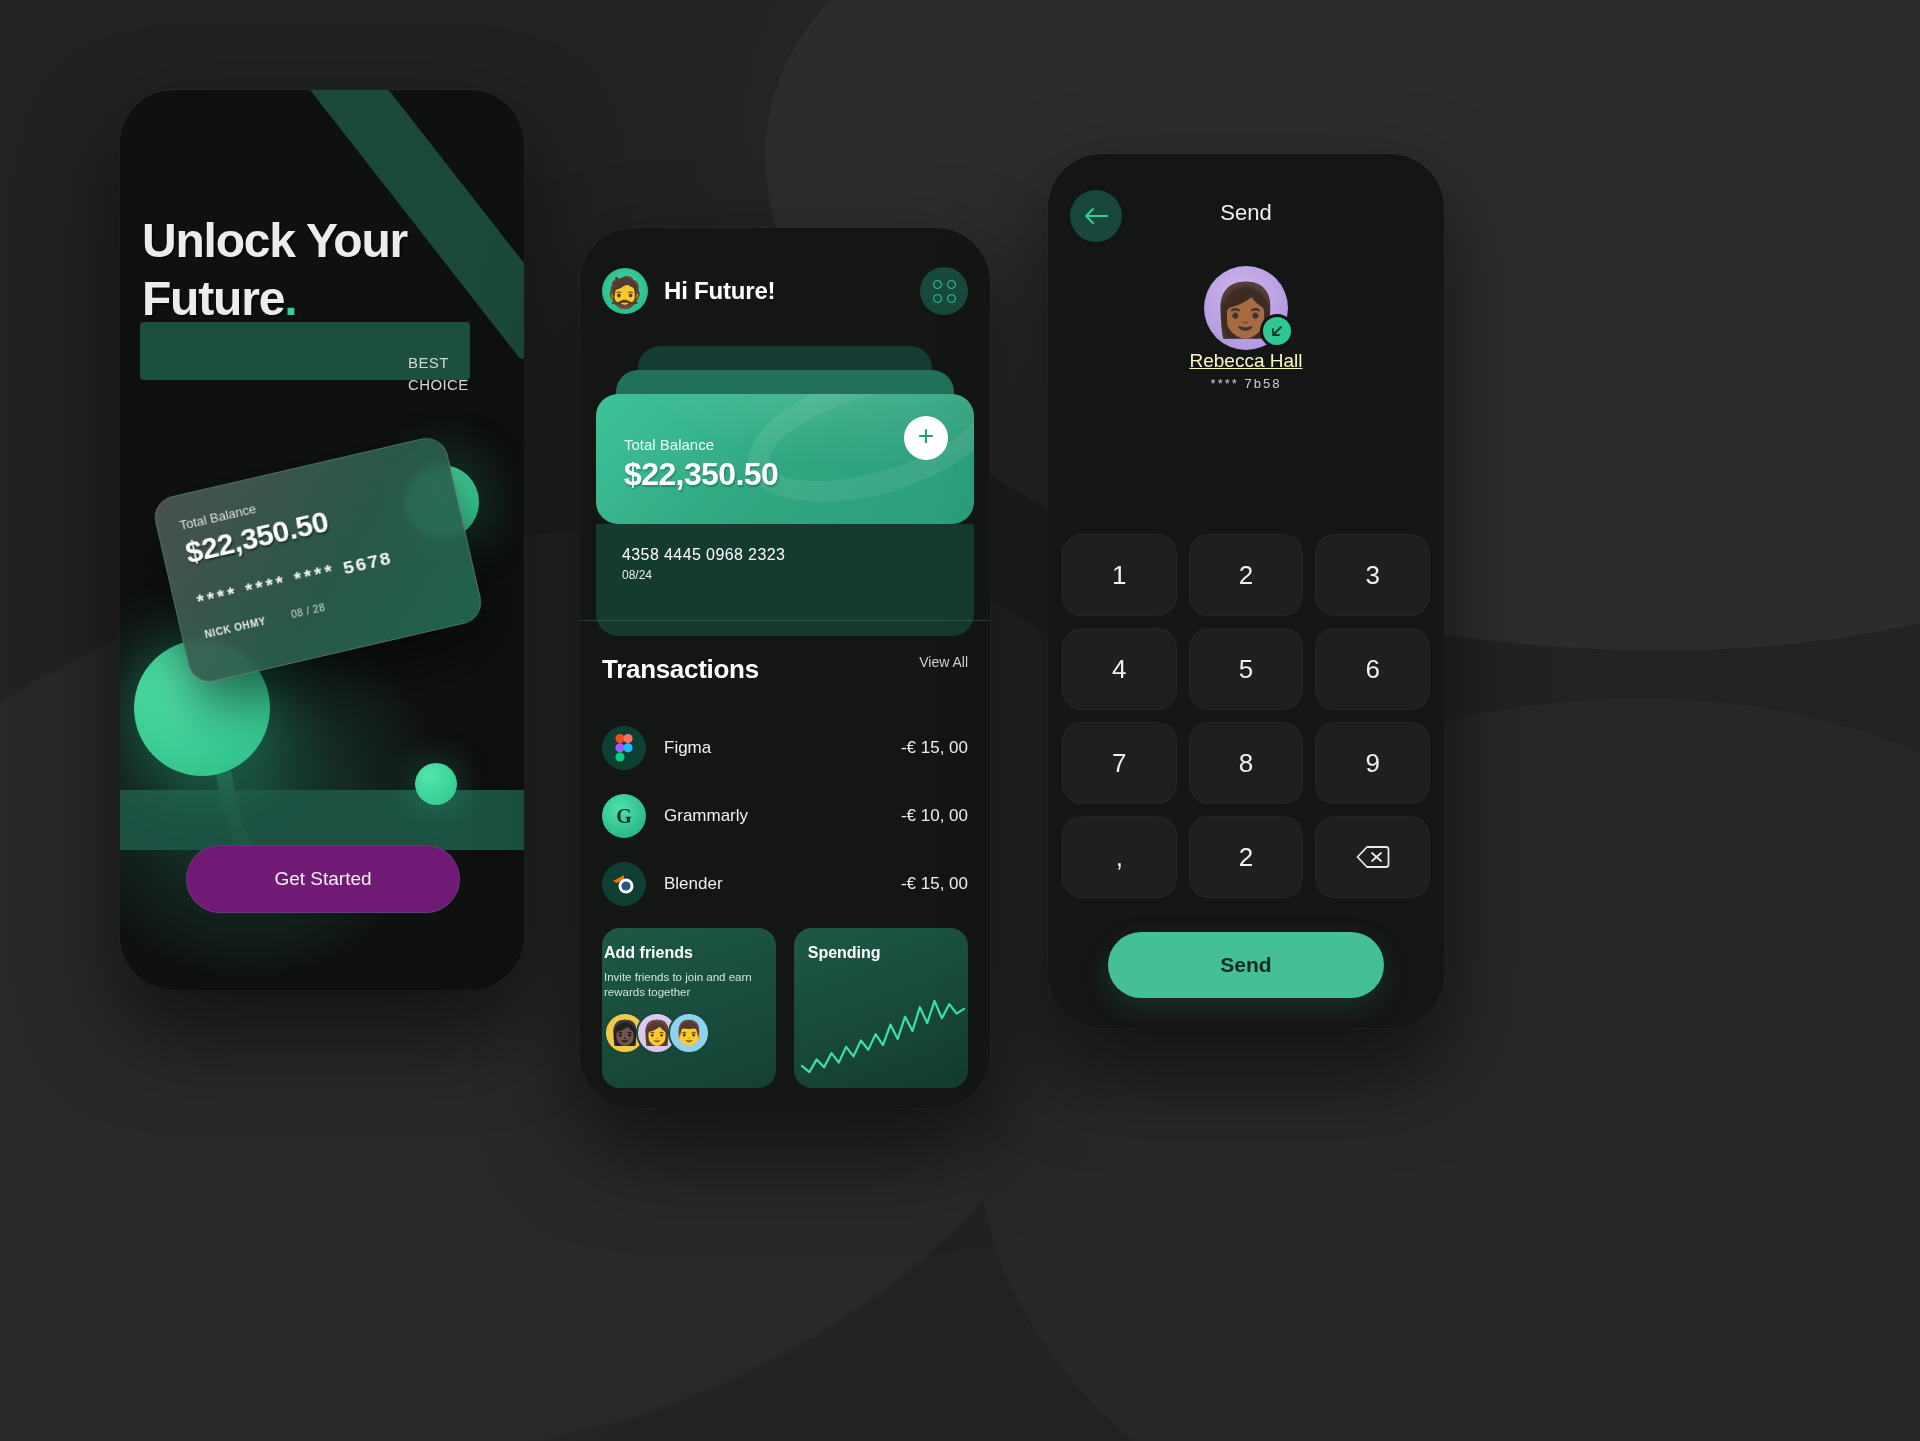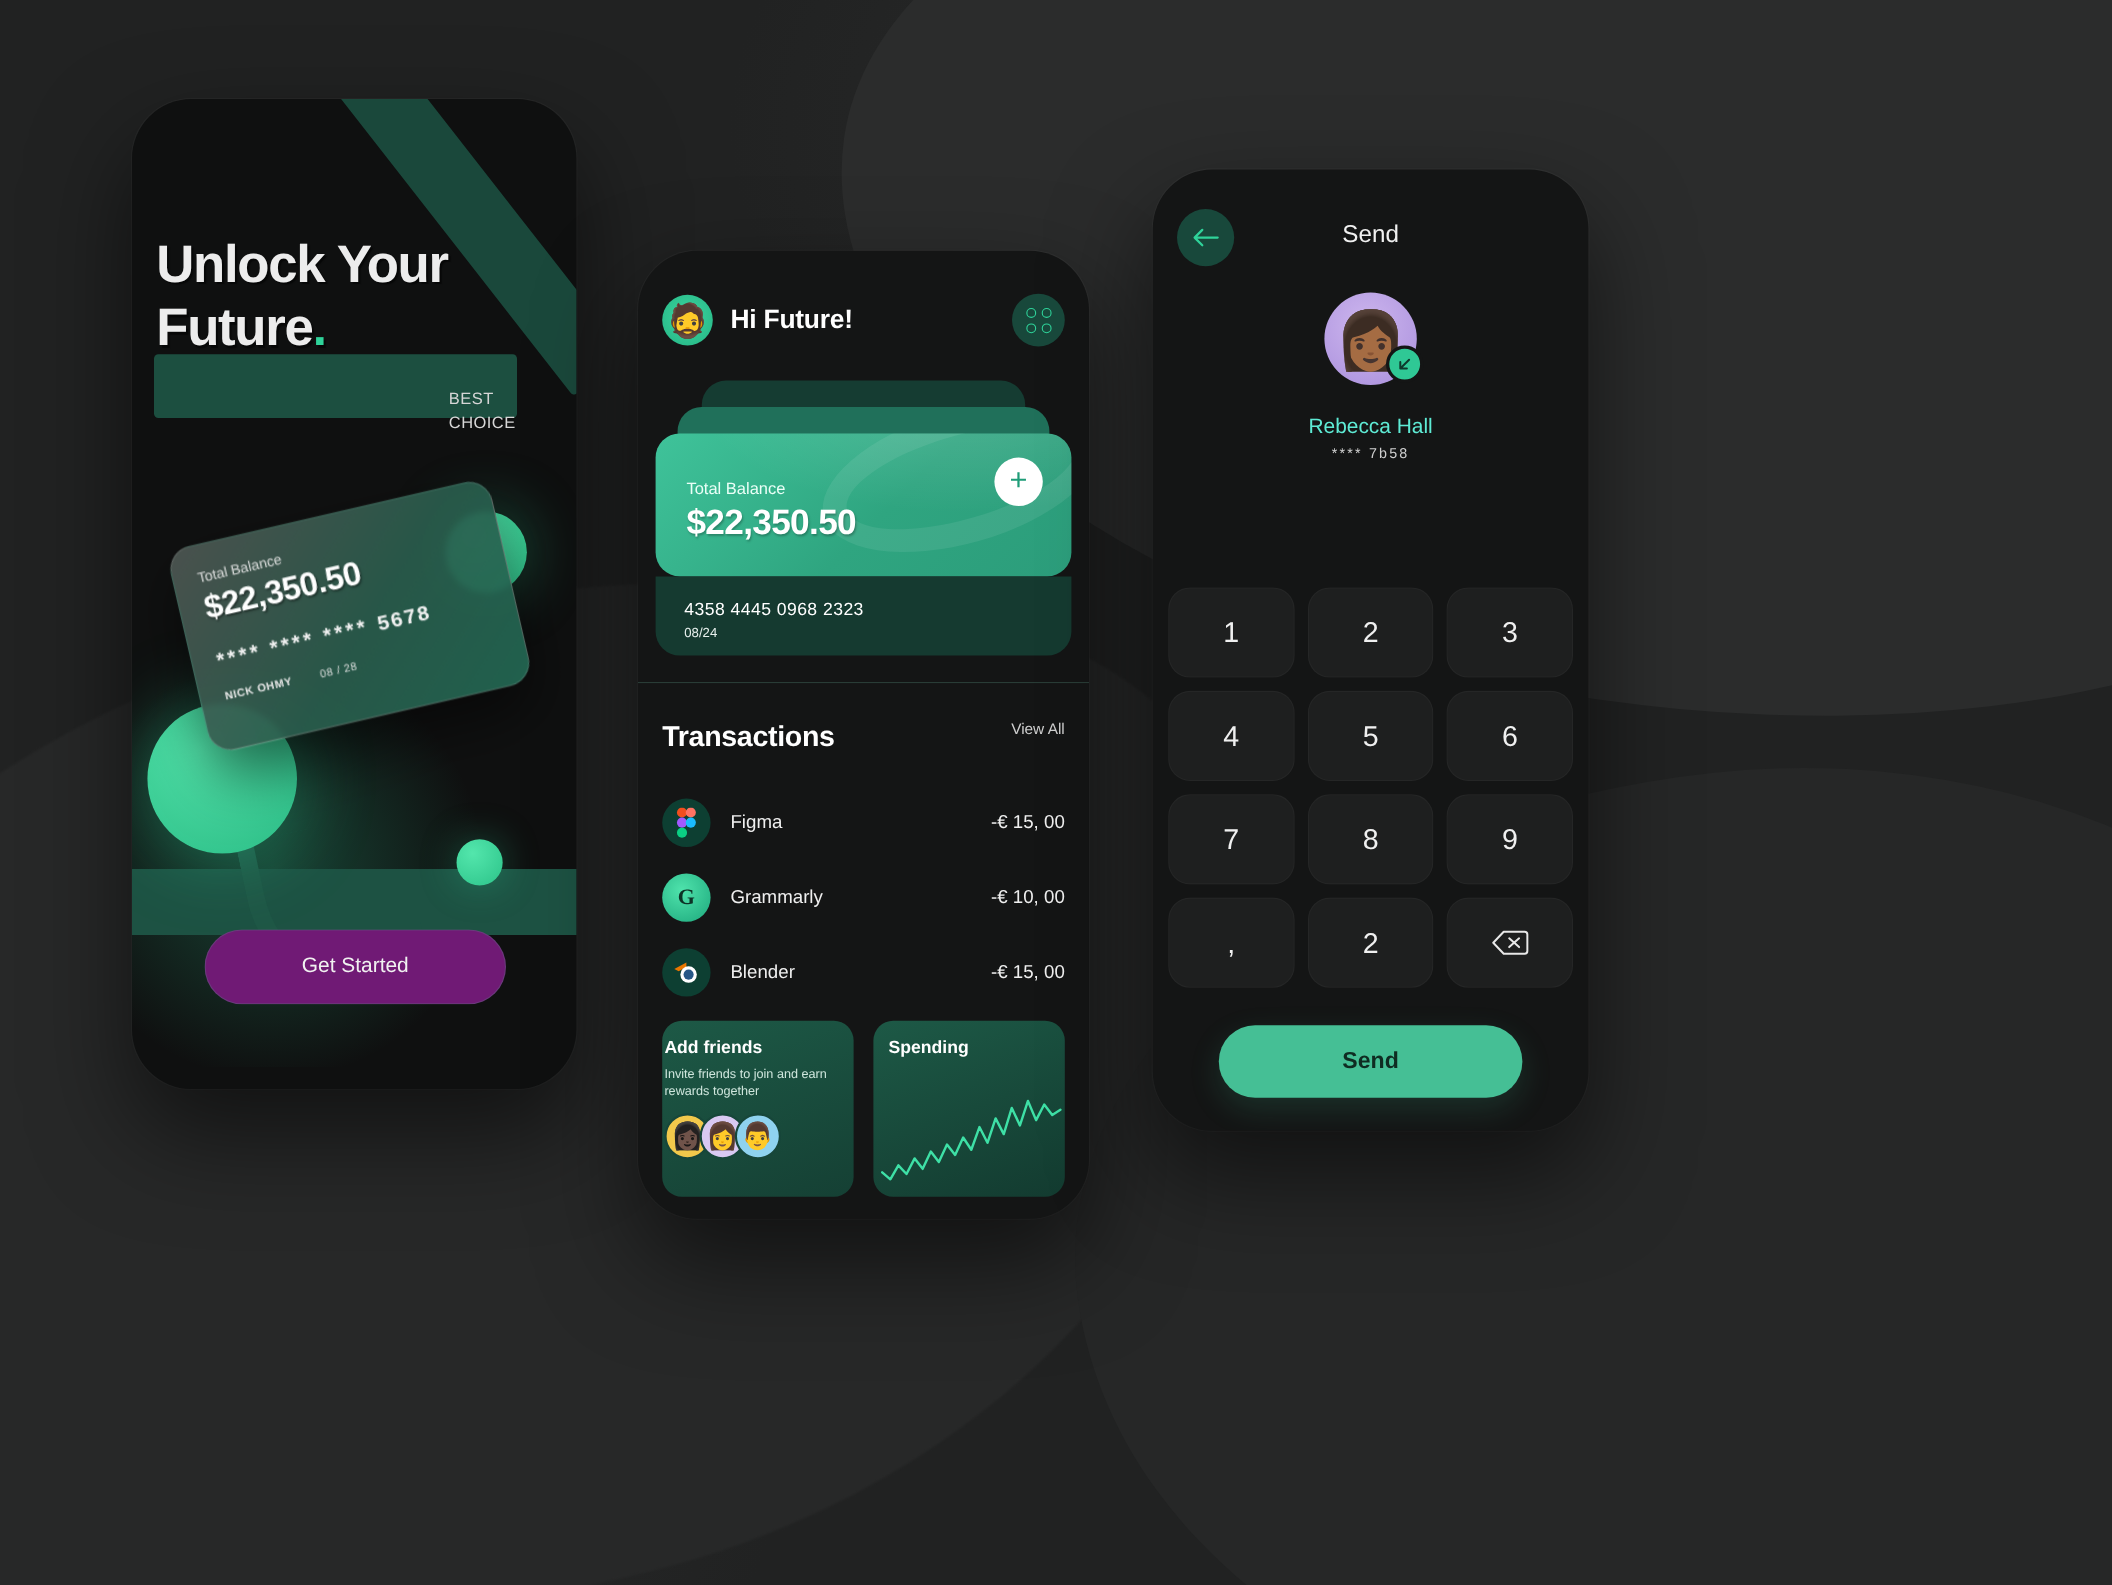--- a/index.html
+++ b/index.html
@@ -191,21 +191,21 @@
     transform: rotate(-16deg);
   }
   .cs-label { position:absolute; left:28px; top:42px; color:#eafff7; font-size:15px; z-index:3;}
   .cs-amount { position:absolute; left:28px; top:62px; color:#fff; font-size:32px; font-weight:800; letter-spacing:-.6px; z-index:3; text-shadow:1px 2px 2px rgba(0,0,0,.25);}
   .plus-btn {
     position:absolute; right:26px; top:22px; width:44px; height:44px; border-radius:50%;
     background:#fff; color:#1f9d78; font-size:28px; line-height:40px; text-align:center;
     z-index:4; cursor:pointer; font-weight:300;
   }
   .card-under {
-    position:absolute; left:16px; right:16px; top:178px; height:72px;
+    position:absolute; left:16px; right:16px; top:178px; height:112px;
     background:#153a30; border-radius:0 0 22px 22px;
     padding: 22px 26px 0;
   }
   .cu-num { color:#fff; font-size:16px; letter-spacing:.4px; }
   .cu-exp { color:#e6efec; font-size:12px; margin-top:4px; }
   .p2-divider { position:absolute; left:0; right:0; top:392px; height:1px; background: rgba(120,200,175,.22);}
 
   .tx-head { position:absolute; left:22px; right:22px; top:426px; display:flex; align-items:flex-start;}
   .tx-title { font-size:26px; font-weight:800; color:#fff; letter-spacing:-.3px;}
   .tx-viewall { margin-left:auto; font-size:14px; color:#cfcfcf; cursor:pointer;}
@@ -264,21 +264,21 @@
     margin: 0 auto; position:relative;
     background: radial-gradient(circle at 45% 35%, #cdb6ee, #a98fdc);
     overflow:visible;
   }
   .rec-face { position:absolute; left:50%; top:52%; transform:translate(-50%,-50%); font-size:52px; line-height:1;}
   .rec-badge {
     position:absolute; right:-6px; bottom:2px; width:34px; height:34px; border-radius:50%;
     background:#2fc895; border:3px solid #141515;
     display:flex; align-items:center; justify-content:center;
   }
-  .rec-name { margin-top:28px; color:#5eead4; font-size:19px;}
+  .rec-name { margin-top:0; color:#fef9c3; font-size:19px;text-decoration:underline;}
   .rec-card { margin-top:4px; color:#cfcfcf; font-size:13px; letter-spacing:2px;}
   .amount-row {
     position:absolute; left:0; right:0; top:262px; text-align:center;
     font-size:66px; font-weight:700; letter-spacing:-2px; color:#f4f4f4;
     display:flex; align-items:center; justify-content:center;
   }
   .amt-dec { color:#7b7b7b; }
   .caret { display:inline-block; width:3px; height:62px; background:#2fc895; margin:0 2px; }
 
   .keypad {

